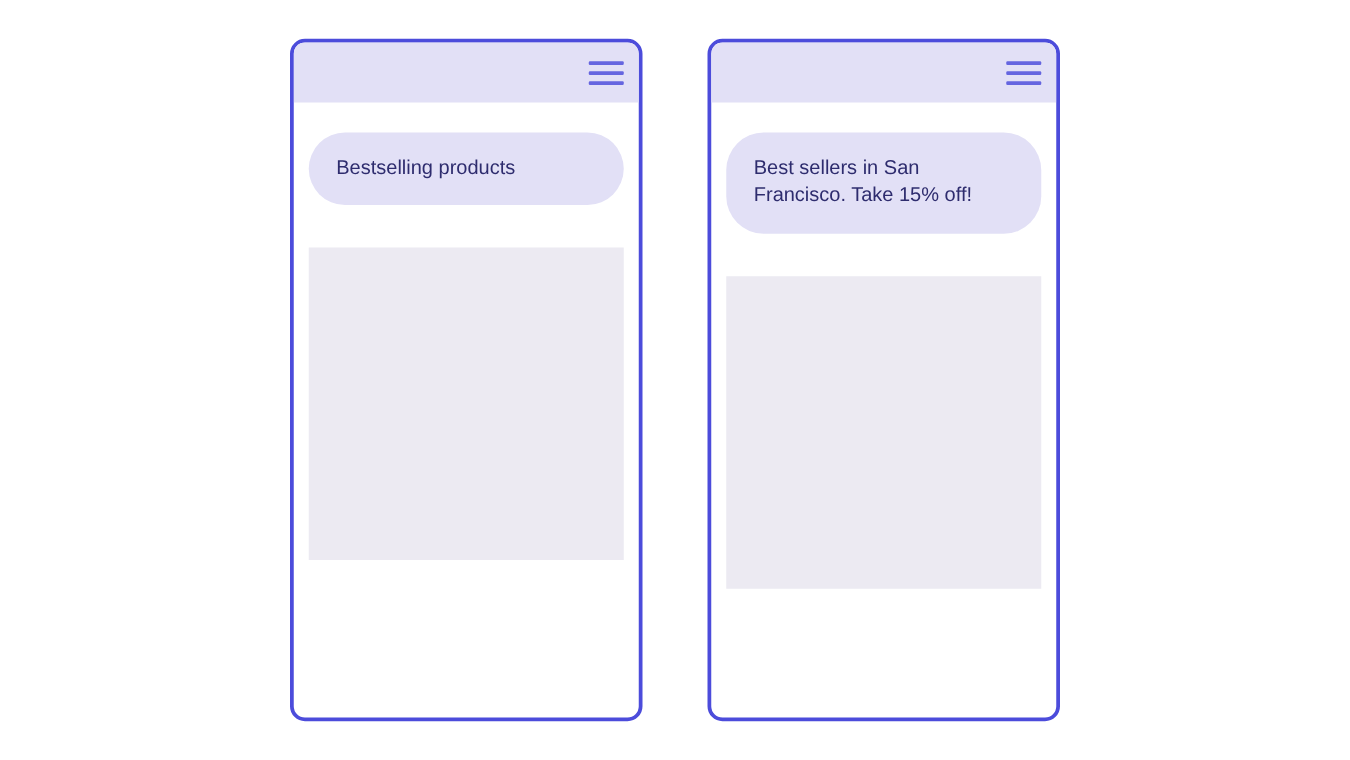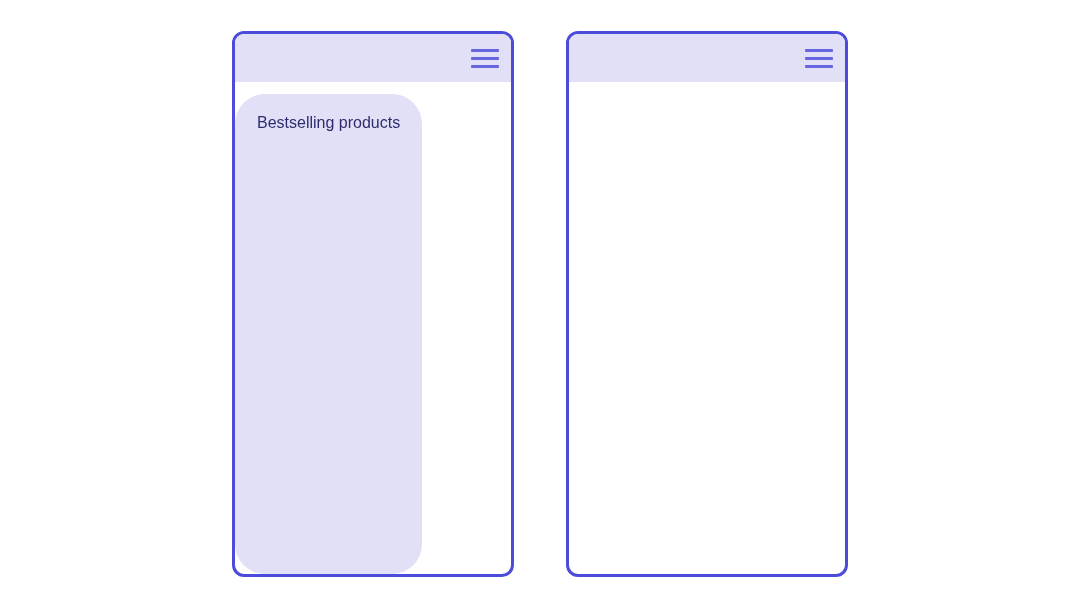--- a/index.html
+++ b/index.html
@@ -42,22 +42,23 @@
       cursor: pointer;
     }
     .hamburger-line {
       width: 28px;
       height: 3px;
       background: #6565e0;
       border-radius: 1px;
     }
     .content-area {
       flex: 1;
+      padding: 12px;
       display: flex;
-      flex-direction: row;
+      flex-direction: column;
     }
     .banner-pill {
       background: #e2e0f6;
       border-radius: 30px;
       padding: 18px 22px;
       color: #2e2c6e;
       font-size: 16px;
       line-height: 1.4;
       margin-top: 12px;
     }
@@ -87,13 +88,19 @@
 </div>
 
 <div class="phone-frame">
   <div class="header-bar">
     <div class="hamburger-icon">
       <div class="hamburger-line"></div>
       <div class="hamburger-line"></div>
       <div class="hamburger-line"></div>
     </div>
   </div>
+  <div class="content-area">
+    <div class="banner-pill">
+      <span>Best sellers in San Francisco. Take 15% off!</span>
+    </div>
+    <div class="image-placeholder"></div>
+  </div>
 </div>
 
 </body></html>

